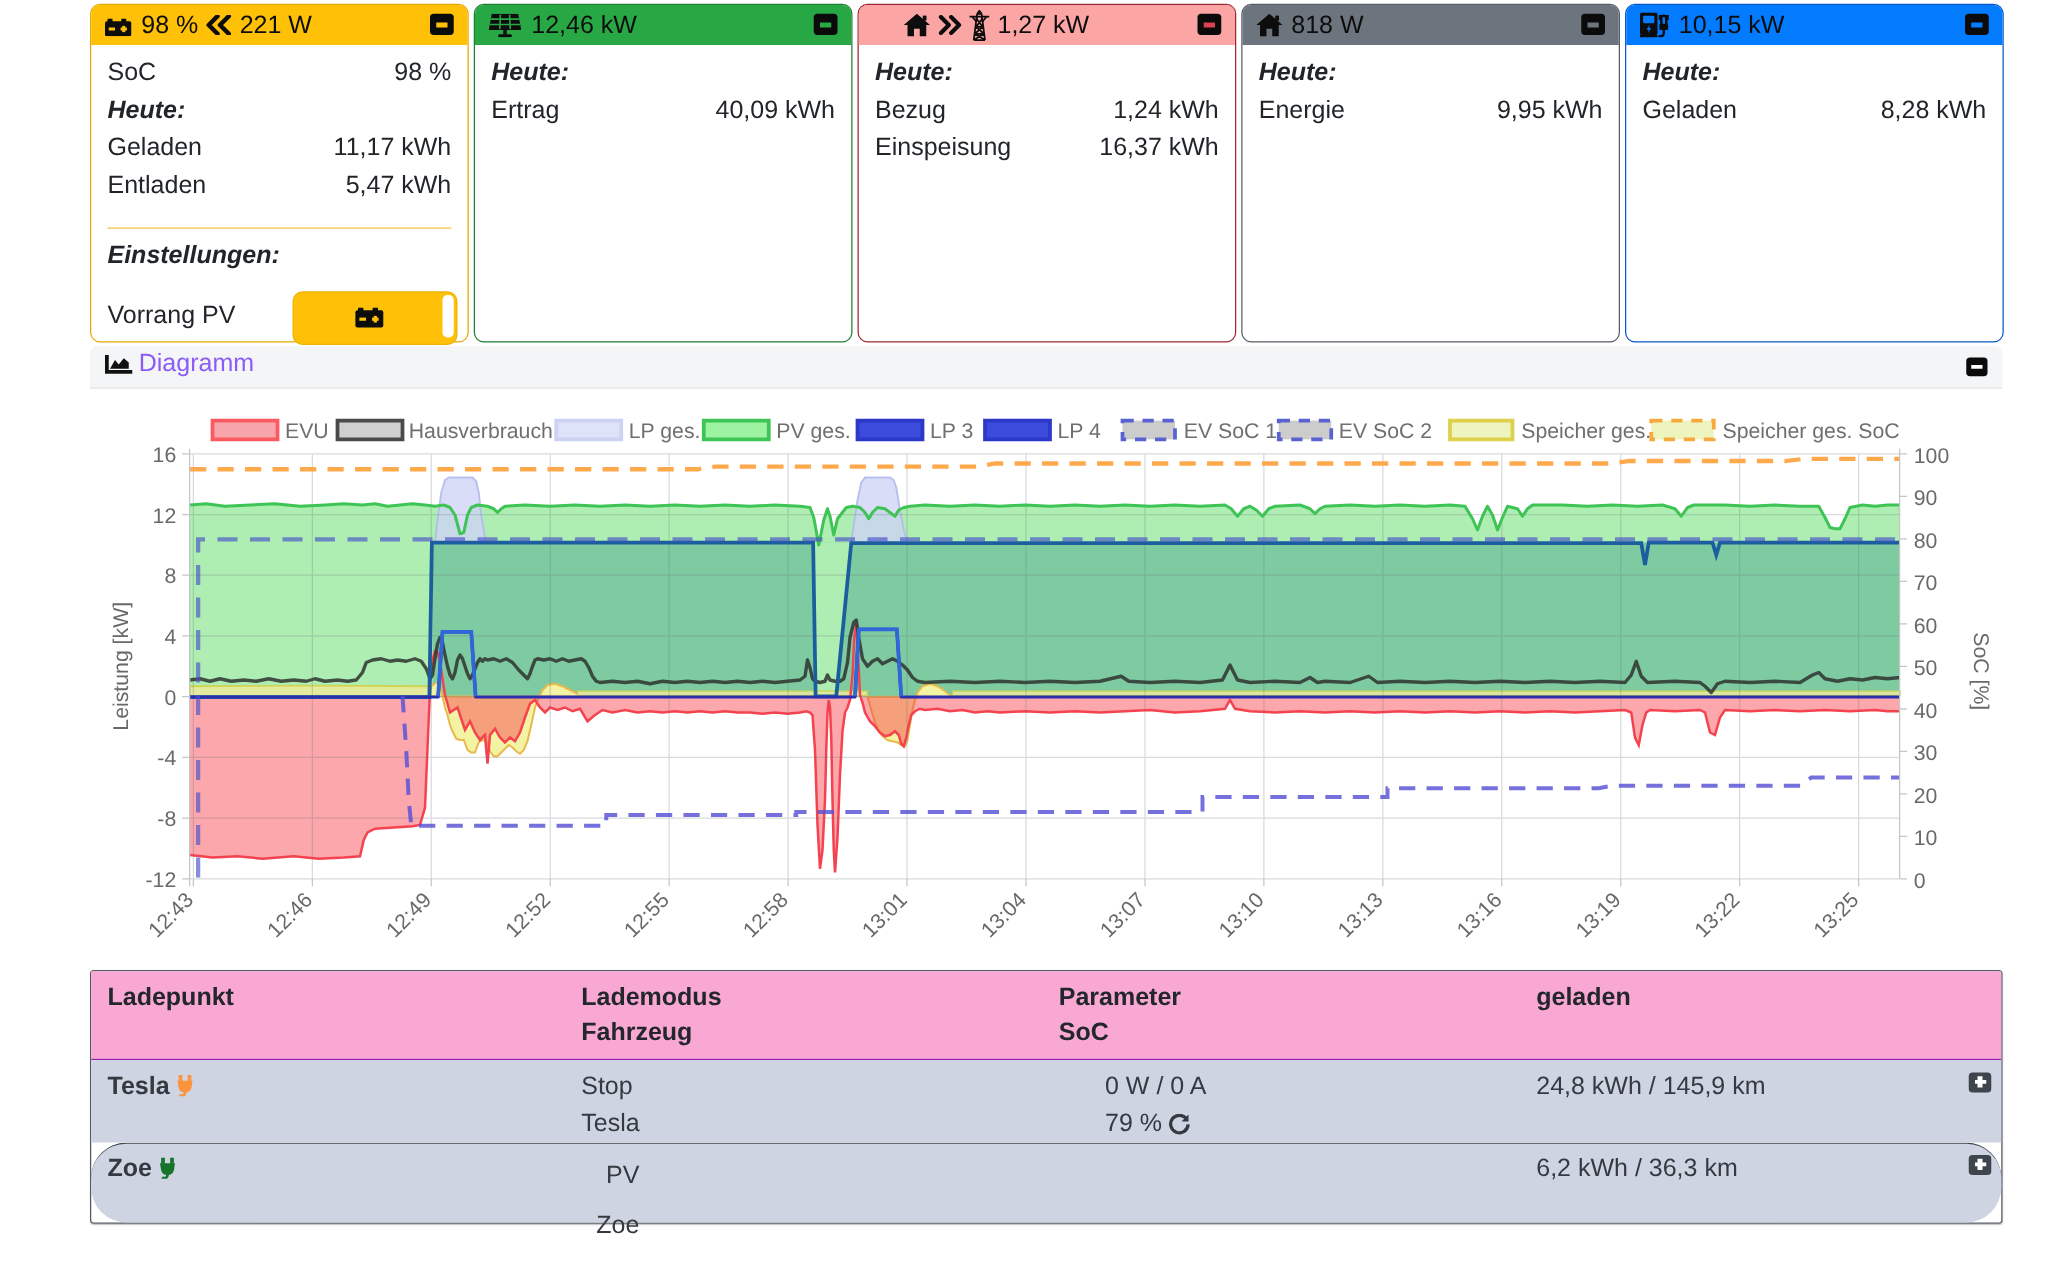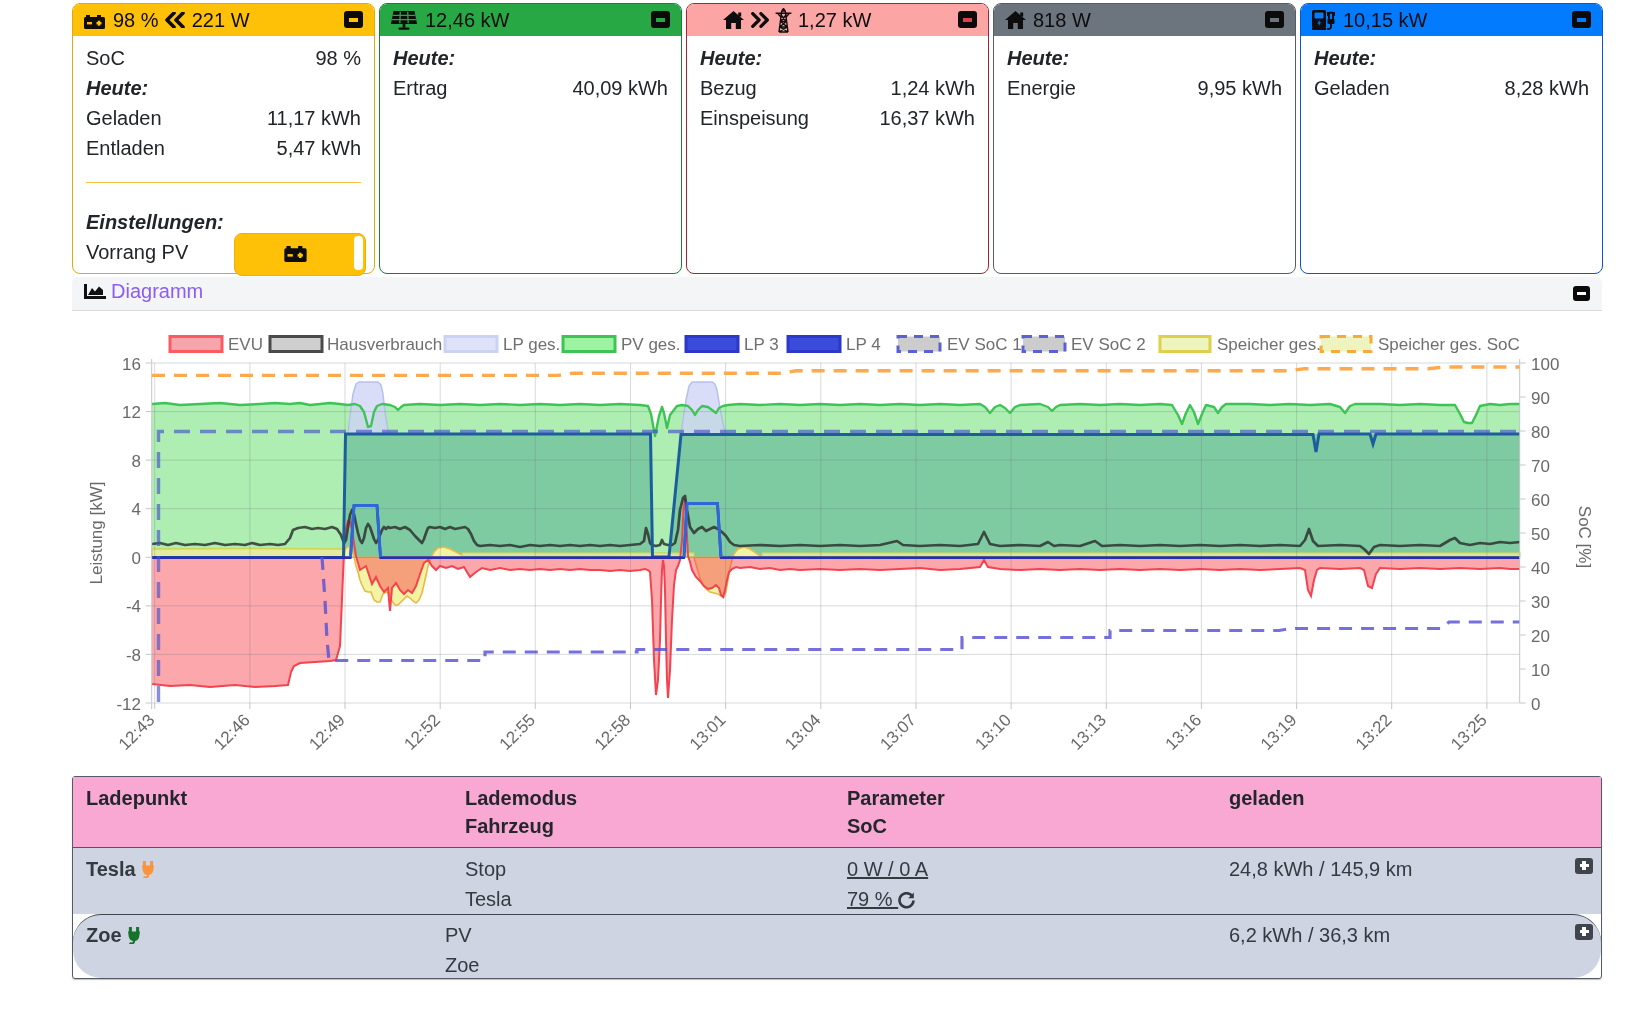--- a/index.html
+++ b/index.html
@@ -48,21 +48,21 @@
     <div class="bi">Heute:</div>
     <div class="row2">
         <span>Geladen</span>
         <span>11,17 kWh</span>
       </div>
     <div class="row2">
         <span>Entladen</span>
         <span>5,47 kWh</span>
       </div>
     <div style="border-top:1px solid #f4c43f;margin:19px 0 0 0;"></div>
-    <div class="bi" style="margin-top:24px;">Einstellungen:</div>
+    <div class="bi" style="margin-top:6px;">Einstellungen:</div>
   </div>
   <div class="abs" style="left:13px;top:237px;font-size:20px;">Vorrang PV</div>
   <div class="abs" style="left:161px;top:229px;width:130px;height:41px;background:#ffc107;border-radius:8px;border:1px solid #edb100;">
     <svg class="abs" style="left:49px;top:12px;" width="24" height="17" viewBox="0 0 22 16">
       <rect x="2" y="0" width="4" height="3" fill="#0d0d0d"></rect>
         <rect x="13" y="0" width="4" height="3" fill="#0d0d0d"></rect>
       <rect x="0" y="2" width="21" height="13" rx="1.5" fill="#0d0d0d"></rect>
       <rect x="3" y="7.6" width="5" height="2.4" fill="#ffc107"></rect>
       <rect x="12.5" y="7.6" width="5" height="2.4" fill="#ffc107"></rect>
         <rect x="13.8" y="6.3" width="2.4" height="5" fill="#ffc107"></rect>
@@ -276,36 +276,36 @@
     <div class="abs" style="left:774px;top:7px;line-height:28px;">Parameter<br>SoC</div>
     <div class="abs" style="left:1156px;top:7px;line-height:28px;">geladen</div>
   </div>
   <div style="background:#ced4e1;height:66px;border-top:1px solid #a21caf;position:relative;color:#343a40;">
     <div class="abs" style="left:13px;top:6px;line-height:30px;"><b>Tesla</b> <svg width="14" height="17" viewBox="0 0 14 17" style="vertical-align:-2px;">
           <path d="M3.4 0 V5 M10.6 0 V5" stroke="#fb943c" stroke-width="3"></path>
           <path d="M1 4.6 H13 L12.2 9.8 A5.3 5.3 0 0 1 1.8 9.8 Z" fill="#fb943c"></path>
           <path d="M7 12 V14.2 a2.4 2.4 0 0 1 -4.2 1.6" stroke="#fb943c" stroke-width="2.2" fill="none"></path>
         </svg></div>
     <div class="abs" style="left:392px;top:6px;line-height:30px;">Stop<br>Tesla</div>
-    <div class="abs" style="left:774px;top:6px;line-height:30px;text-decoration:underline;">0 W / 0 A<br>79 % <svg width="17" height="17" viewBox="0 0 17 17" style="vertical-align:-2.5px;">
+    <div class="abs" style="left:811px;top:6px;line-height:30px;">0 W / 0 A<br>79 % <svg width="17" height="17" viewBox="0 0 17 17" style="vertical-align:-2.5px;">
           <path d="M14.5 4.6 A7 7 0 1 0 15.5 8.5" stroke="#343a40" stroke-width="2.6" fill="none"></path>
           <path d="M15.8 0.5 L15.8 6.2 L10.2 6.2 Z" fill="#343a40"></path>
         </svg></div>
     <div class="abs" style="left:1156px;top:6px;line-height:30px;">24,8 kWh / 145,9 km</div>
     <div class="abs" style="right:8px;top:10px;width:18px;height:16px;background:#3f454d;border-radius:3px;">
         <div class="abs" style="left:4.5px;top:6px;width:9px;height:3.2px;background:#fff;"></div>
         <div class="abs" style="left:7.4px;top:3.2px;width:3.2px;height:9px;background:#fff;"></div>
       </div>
   </div>
   <div style="background:#ced4e1;height:63px;border-top:1px solid #3f454d;position:relative;color:#343a40;border-radius:28px;">
     <div class="abs" style="left:13px;top:5px;line-height:30px;"><b>Zoe</b> <svg width="14" height="17" viewBox="0 0 14 17" style="vertical-align:-2px;">
           <path d="M3.4 0 V5 M10.6 0 V5" stroke="#15732a" stroke-width="3"></path>
           <path d="M1 4.6 H13 L12.2 9.8 A5.3 5.3 0 0 1 1.8 9.8 Z" fill="#15732a"></path>
           <path d="M7 12 V14.2 a2.4 2.4 0 0 1 -4.2 1.6" stroke="#15732a" stroke-width="2.2" fill="none"></path>
         </svg></div>
-    <div class="abs" style="left:372px;top:5px;line-height:30px;">PV<br>Zoe</div>
+    <div class="abs" style="left:404px;top:5px;line-height:40px;text-align:right;">PV<br>Zoe</div>
     <div class="abs" style="left:1156px;top:5px;line-height:30px;">6,2 kWh / 36,3 km</div>
     <div class="abs" style="right:8px;top:9px;width:18px;height:16px;background:#3f454d;border-radius:3px;">
         <div class="abs" style="left:4.5px;top:6px;width:9px;height:3.2px;background:#fff;"></div>
         <div class="abs" style="left:7.4px;top:3.2px;width:3.2px;height:9px;background:#fff;"></div>
       </div>
   </div>
 </div>
 
 </body></html>

